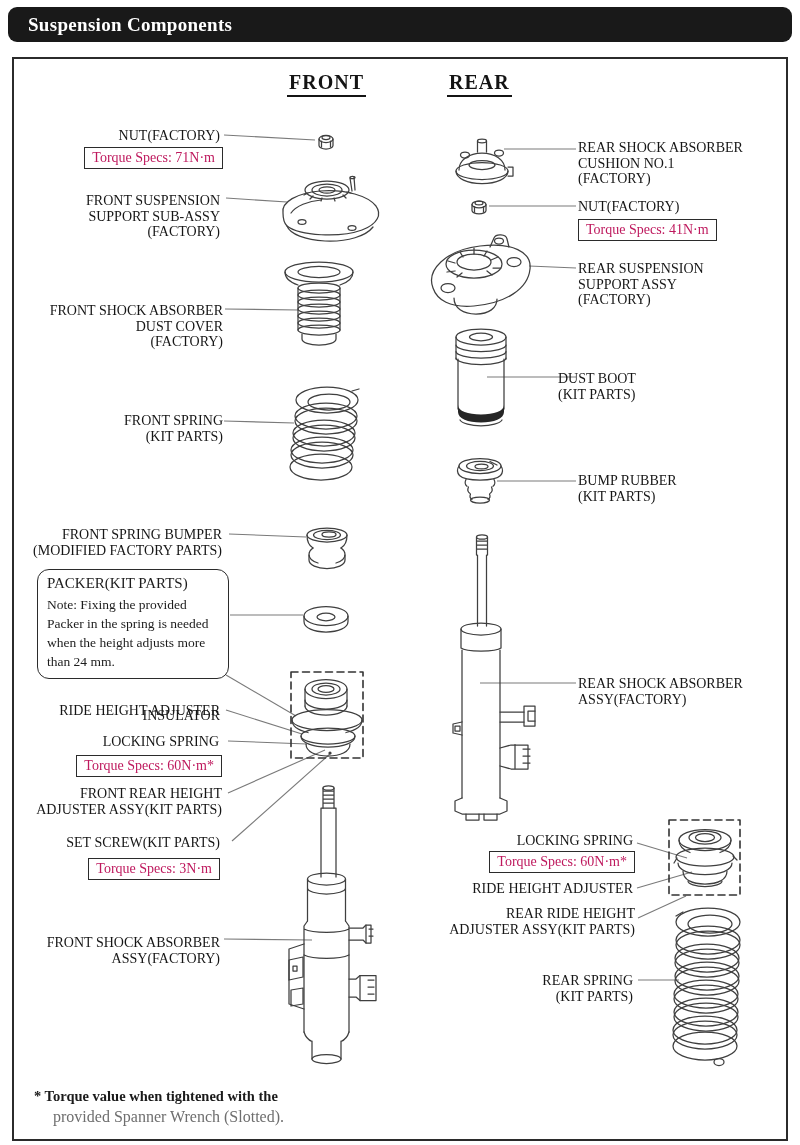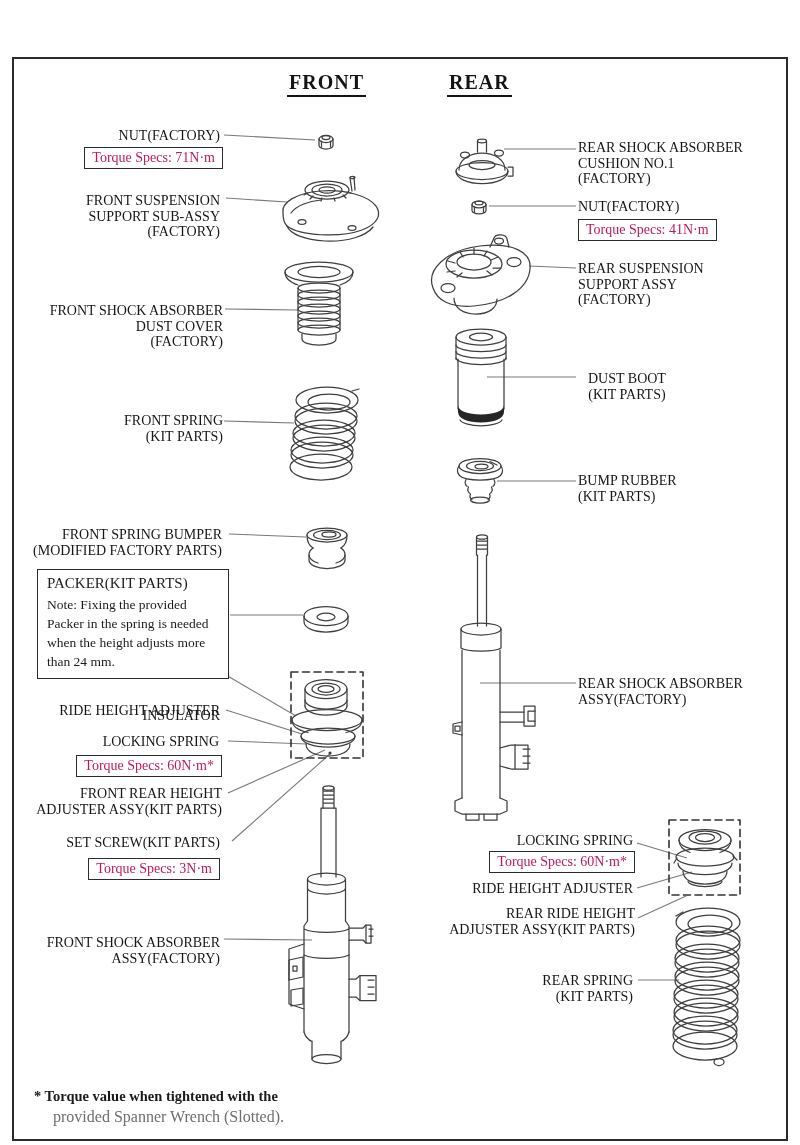--- a/index.html
+++ b/index.html
@@ -25,38 +25,41 @@
     position:absolute; font-size:14px; line-height:15.5px; color:#161616;
     white-space:pre-line;
   }
   .lbl.ra { text-align:right; }
   .torque {
     position:absolute; font-size:14px; line-height:16px; color:#be185d;
     border:1.4px solid #2b2b2b; padding:2px 7px; background:#ffffff; white-space:nowrap;
   }
   .packer {
     position:absolute; left:37px; top:569px; width:172px;
-    border:1.8px solid #2b2b2b; border-radius:0; padding:5px 9px 7px; background:#ffffff;
+    border:1.8px solid #2b2b2b; border-radius:12px; padding:5px 9px 7px; background:#ffffff;
   }
   .packer .t { font-size:15px; margin-bottom:3px; }
   .packer .n { font-size:13.5px; line-height:19px; white-space:pre-line; }
   .fn1 { position:absolute; left:34px; top:1088px; font-size:14.5px; font-weight:700; color:#1a1a1a; }
   .fn2 { position:absolute; left:53px; top:1108px; font-size:16px; color:#6e6e6e; }
   svg.art { position:absolute; left:0; top:0; }
   svg.art g path, svg.art g ellipse, svg.art g rect, svg.art g circle {
     fill:none; stroke:#3f3f3f; stroke-width:1.25; stroke-linecap:round; stroke-linejoin:round;
   }
   svg.art .dash { stroke:#333333; stroke-width:1.6; stroke-dasharray:7 4.5; }
   svg.art .leaders line { stroke:#7a7a7a; stroke-width:1.1; }
 </style>
 </head>
 <body>
 
 <div class="page">
 
+  <div class="titlebar">
+    <span class="title">Suspension Components</span>
+  </div>
 
   <div class="panel"></div>
 
   <div class="colhead" style="left:287px; top:71px;text-align:right;">FRONT</div>
   <div class="colhead" style="left:447px; top:71px;">REAR</div>
 
   <svg class="art" width="800" height="1145" viewBox="0 0 800 1145">
 
     <g class="leaders">
       <line x1="224" y1="135" x2="315" y2="140"></line>
@@ -318,21 +321,21 @@
 ASSY(FACTORY)</div>
 
   <div class="lbl" style="left:578px; top:140px;">REAR SHOCK ABSORBER
 CUSHION NO.1
 (FACTORY)</div>
   <div class="lbl" style="left:578px; top:199px;">NUT(FACTORY)</div>
   <div class="torque" style="left:578px; top:219px;">Torque Specs: 41N·m</div>
   <div class="lbl" style="left:578px; top:261px;">REAR SUSPENSION
 SUPPORT ASSY
 (FACTORY)</div>
-  <div class="lbl" style="left:588px; top:371px;text-align:center;">DUST BOOT
+  <div class="lbl" style="left:558px; top:371px;">DUST BOOT
 (KIT PARTS)</div>
   <div class="lbl" style="left:578px; top:473px;">BUMP RUBBER
 (KIT PARTS)</div>
   <div class="lbl" style="left:578px; top:676px;">REAR SHOCK ABSORBER
 ASSY(FACTORY)</div>
   <div class="lbl ra" style="top:833px; right:167px;">LOCKING SPRING</div>
   <div class="torque" style="top:851px; right:165px;">Torque Specs: 60N·m*</div>
   <div class="lbl ra" style="top:881px; right:167px;">RIDE HEIGHT ADJUSTER</div>
   <div class="lbl ra" style="top:906px; right:165px;">REAR RIDE HEIGHT
 ADJUSTER ASSY(KIT PARTS)</div>

